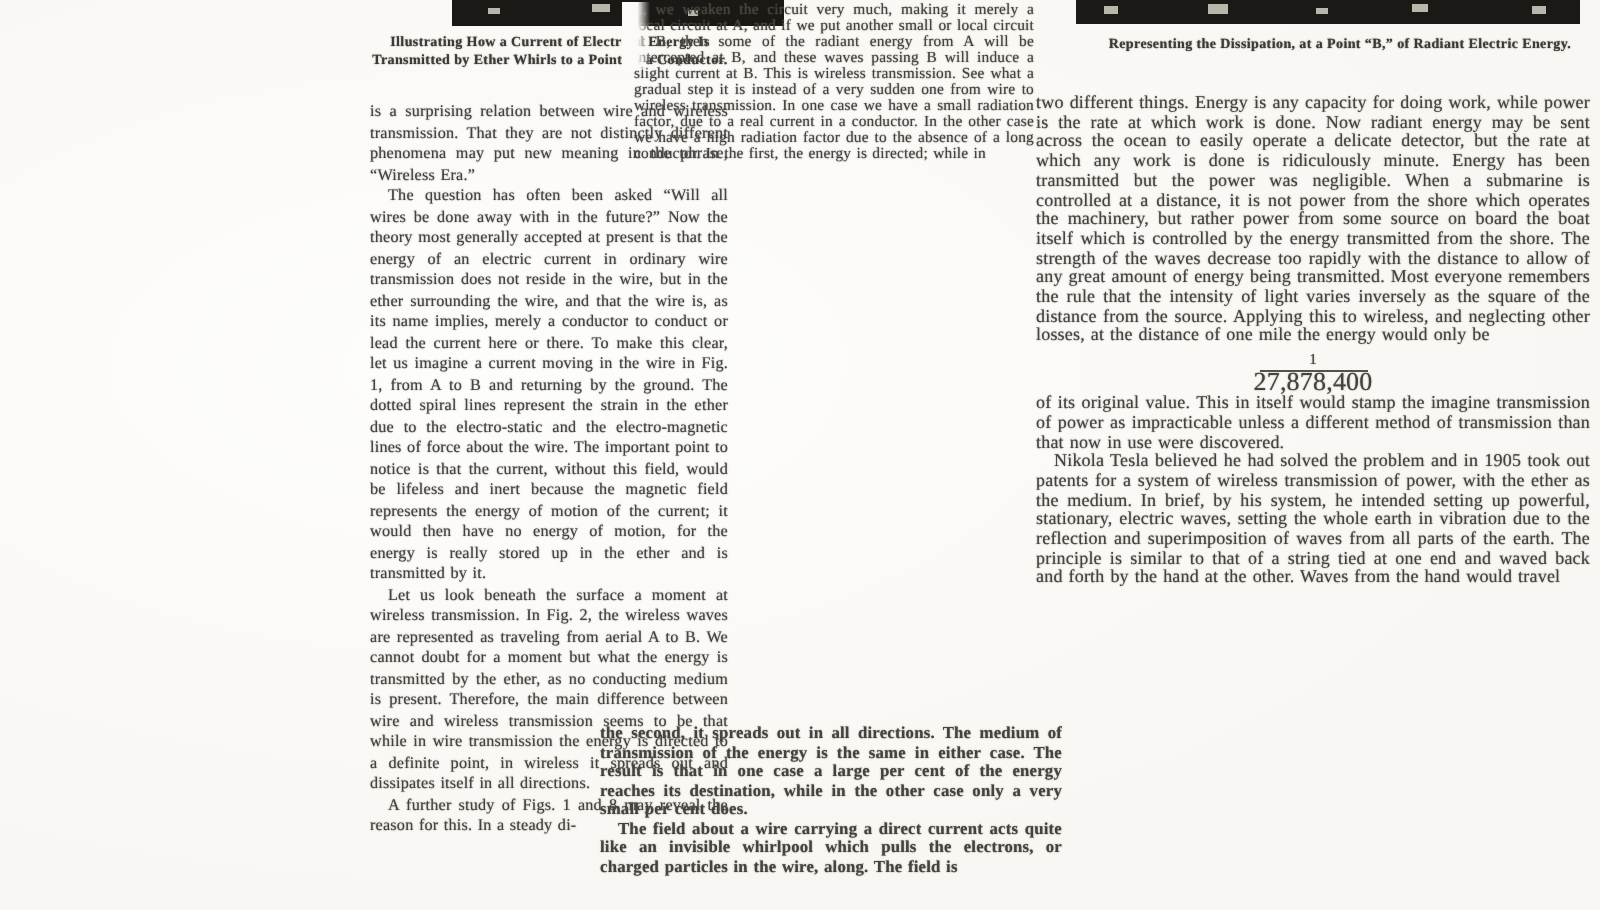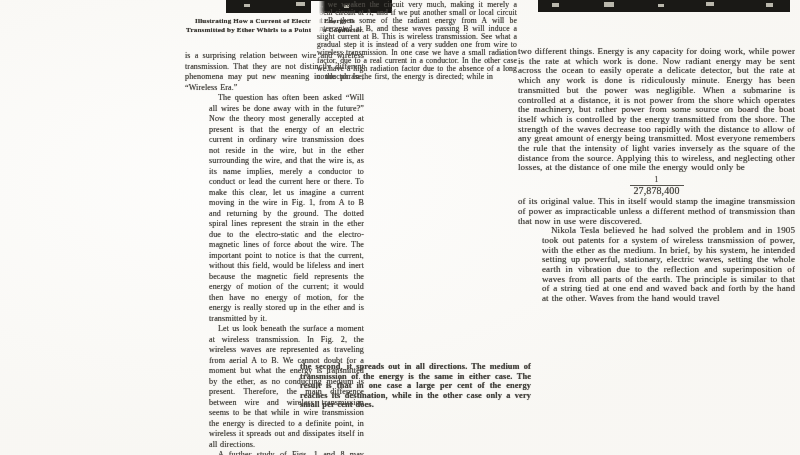--- a/index.html
+++ b/index.html
@@ -14,21 +14,21 @@
       radial-gradient(ellipse at 30% 40%, rgba(255,255,255,.6), rgba(240,238,232,.25) 70%),
       #fbfaf7;
     filter:blur(.25px);
   }
   .txt{
     position:absolute;color:#45433e;text-align:justify;
     text-shadow:0 0 .7px rgba(90,88,82,.85);
     letter-spacing:.1px;word-spacing:.6px;
   }
   .txt p{margin:0;}
-  .txt p.ind{text-indent:9px;margin-left:24px;}
+  .txt p.ind{text-indent:9px;}
   .cap{
     position:absolute;color:#3c3a35;font-weight:bold;text-align:center;
     font-size:7px;line-height:8.6px;letter-spacing:.2px;
     text-shadow:0 0 .7px rgba(80,78,72,.9);
   }
   .figstrip{position:absolute;background:#1a1916;overflow:hidden;}
   .figstrip .mark{position:absolute;background:rgba(225,222,210,.8);}
   #fig-left{left:226px;top:0;width:166px;height:13px;}
   #fig-right{left:538px;top:0;width:252px;height:12px;}
   #cap-left{left:186px;top:17px;width:178px;}
@@ -40,21 +40,21 @@
     background:linear-gradient(to right,#fbfaf7 55%,rgba(251,250,247,0));
     z-index:2;
   }
   #col-mid-bottom{left:300px;top:362px;width:231px;font-size:8.4px;line-height:9.5px;font-weight:bold;}
   #col-right{left:518px;top:47px;width:277px;font-size:9px;line-height:9.7px;font-family:Liberation Serif, serif;}
   .fraction{
     text-align:center;margin:3px 0 2px 0;color:#45433e;
   }
   .fraction .num{font-size:7.5px;line-height:8px;display:block;}
   .fraction .bar{display:block;width:54px;margin:1px auto;border-top:1px solid #55534d;height:0;}
-  .fraction .den{font-size:10px;line-height:8px;display:block;}
+  .fraction .den{font-size:13px;line-height:8px;display:block;}
 </style>
 </head>
 <body>
 
 <div id="page">
 
   <div id="fig-left" class="figstrip">
     <span class="mark" style="left:18px;top:4px;width:6px;height:3px;"></span>
     <span class="mark" style="left:70px;top:2px;width:9px;height:4px;"></span>
     <span class="mark" style="left:118px;top:5px;width:5px;height:3px;"></span>
@@ -62,34 +62,36 @@
 
   <div id="fig-right" class="figstrip">
     <span class="mark" style="left:14px;top:3px;width:7px;height:4px;"></span>
     <span class="mark" style="left:66px;top:2px;width:10px;height:5px;"></span>
     <span class="mark" style="left:120px;top:4px;width:6px;height:3px;"></span>
     <span class="mark" style="left:168px;top:2px;width:8px;height:4px;"></span>
     <span class="mark" style="left:228px;top:3px;width:7px;height:4px;"></span>
   </div>
 
   <div id="cap-left" class="cap">Illustrating How a Current of Electrical Energy Is Transmitted by Ether Whirls to a Point by a Conductor.</div>
+  <div id="cap-right" class="cap">Representing the Dissipation, at a Point “B,” of Radiant Electric Energy.</div>
 
   <div id="col-left" class="txt">
     <p>is a surprising relation between wire and wireless transmission.  That they are not distinctly different phenomena may put new meaning in the phrase, “Wireless Era.”</p>
     <p class="ind">The question has often been asked “Will all wires be done away with in the future?”  Now the theory most generally accepted at present is that the energy of an electric current in ordinary wire transmission does not reside in the wire, but in the ether surrounding the wire, and that the wire is, as its name implies, merely a conductor to conduct or lead the current here or there.  To make this clear, let us imagine a current moving in the wire in Fig. 1, from A to B and returning by the ground.  The dotted spiral lines represent the strain in the ether due to the electro-static and the electro-magnetic lines of force about the wire.  The important point to notice is that the current, without this field, would be lifeless and inert because the magnetic field represents the energy of motion of the current; it would then have no energy of motion, for the energy is really stored up in the ether and is transmitted by it.</p>
     <p class="ind">Let us look beneath the surface a moment at wireless transmission.  In Fig. 2, the wireless waves are represented as traveling from aerial A to B.  We cannot doubt for a moment but what the energy is transmitted by the ether, as no conducting medium is present.  Therefore, the main difference between wire and wireless transmission seems to be that while in wire transmission the energy is directed to a definite point, in wireless it spreads out and dissipates itself in all directions.</p>
     <p class="ind">A further study of Figs. 1 and 8 may reveal the reason for this.  In a steady di-</p>
   </div>
 
   <div id="col-mid-top" class="txt">
     <p>it, we weaken the circuit very much, making it merely a local circuit at A, and if we put another small or local circuit at B, then some of the radiant energy from A will be intercepted at B, and these waves passing B will induce a slight current at B. This is wireless transmission.  See what a gradual step it is instead of a very sudden one from wire to wireless transmission.  In one case we have a small radiation factor, due to a real current in a conductor.  In the other case we have a high radiation factor due to the absence of a long conductor.  In the first, the energy is directed; while in</p>
   </div>
 
   <div id="col-mid-bottom" class="txt">
     <p>the second, it spreads out in all directions. The medium of transmission of the energy is the same in either case.  The result is that in one case a large per cent of the energy reaches its destination, while in the other case only a very small per cent does.</p>
+    <p class="ind">The field about a wire carrying a direct current acts quite like an invisible whirlpool which pulls the electrons, or charged particles in the wire, along.  The field is</p>
   </div>
 
   <div id="col-right" class="txt">
     <p>two different things.  Energy is any capacity for doing work, while power is the rate at which work is done.  Now radiant energy may be sent across the ocean to easily operate a delicate detector, but the rate at which any work is done is ridiculously minute.  Energy has been transmitted but the power was negligible.  When a submarine is controlled at a distance, it is not power from the shore which operates the machinery, but rather power from some source on board the boat itself which is controlled by the energy transmitted from the shore.  The strength of the waves decrease too rapidly with the distance to allow of any great amount of energy being transmitted.  Most everyone remembers the rule that the intensity of light varies inversely as the square of the distance from the source.  Applying this to wireless, and neglecting other losses, at the distance of one mile the energy would only be</p>
     <div class="fraction">
       <span class="num">1</span>
       <span class="bar"></span>
       <span class="den">27,878,400</span>
     </div>
     <p>of its original value.  This in itself would stamp the imagine transmission of power as impracticable unless a different method of transmission than that now in use were discovered.</p>

